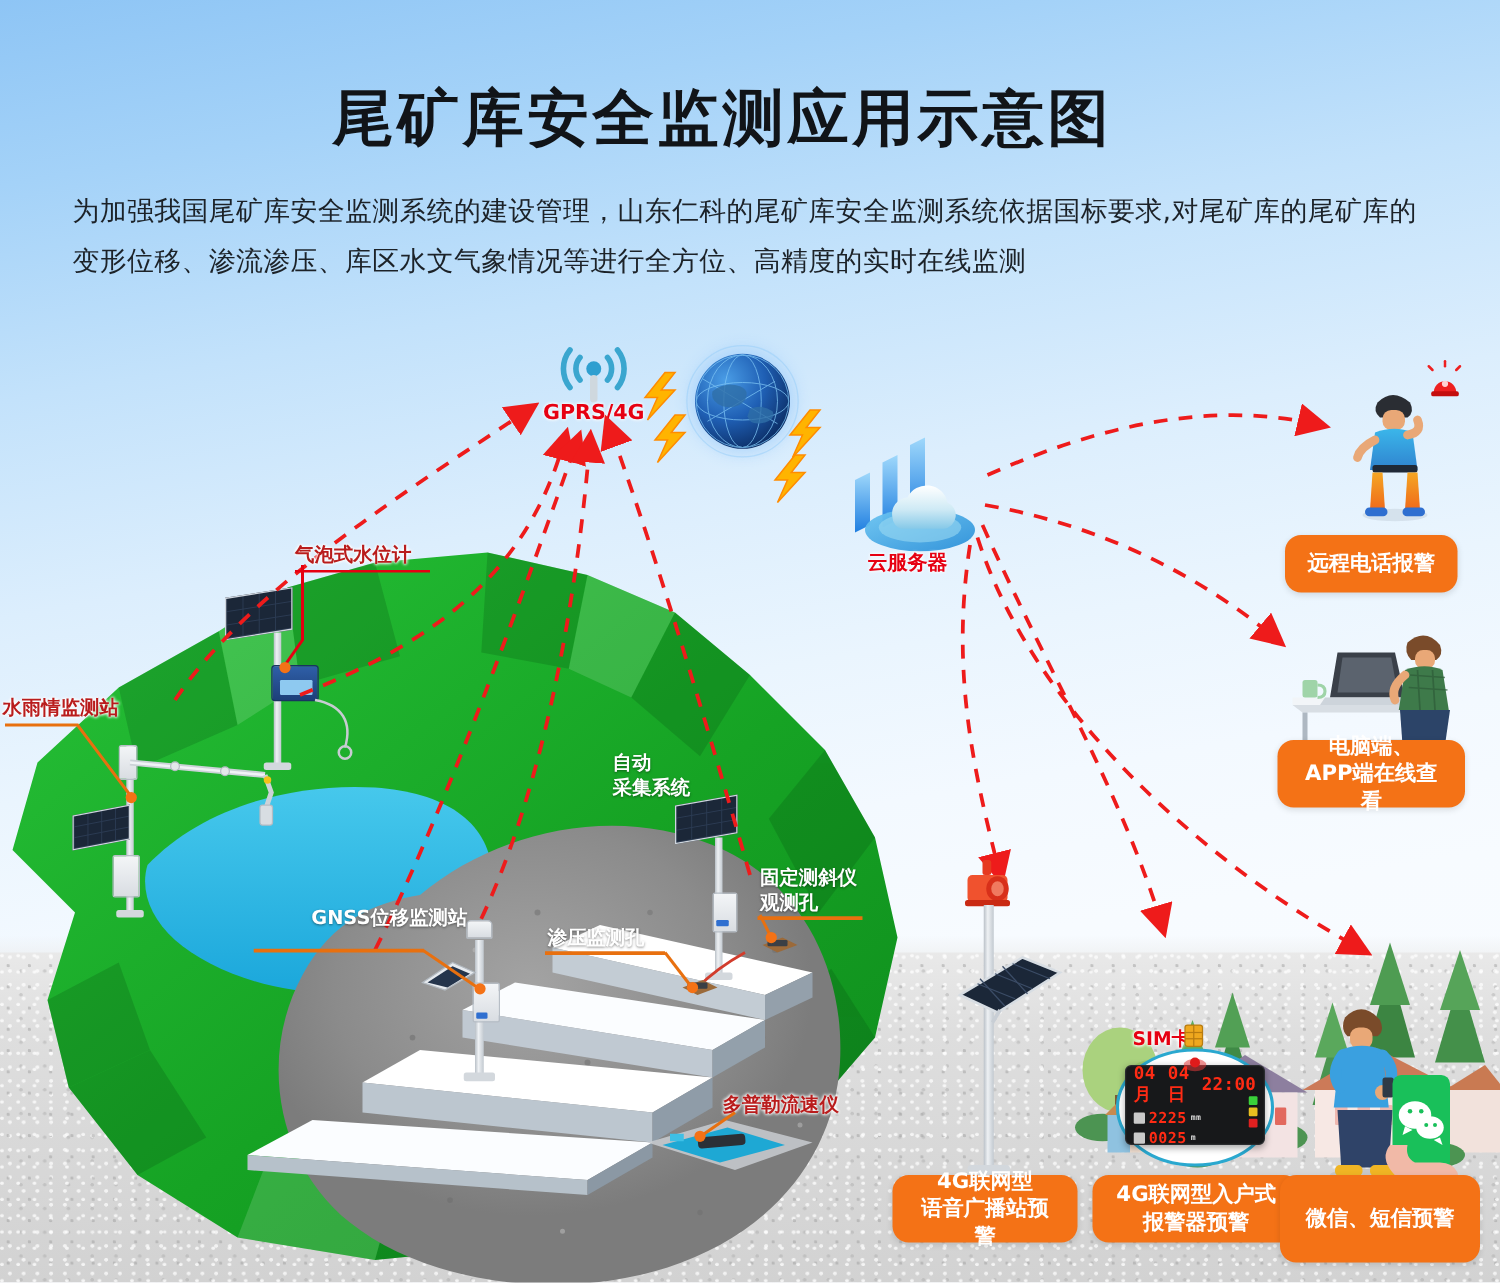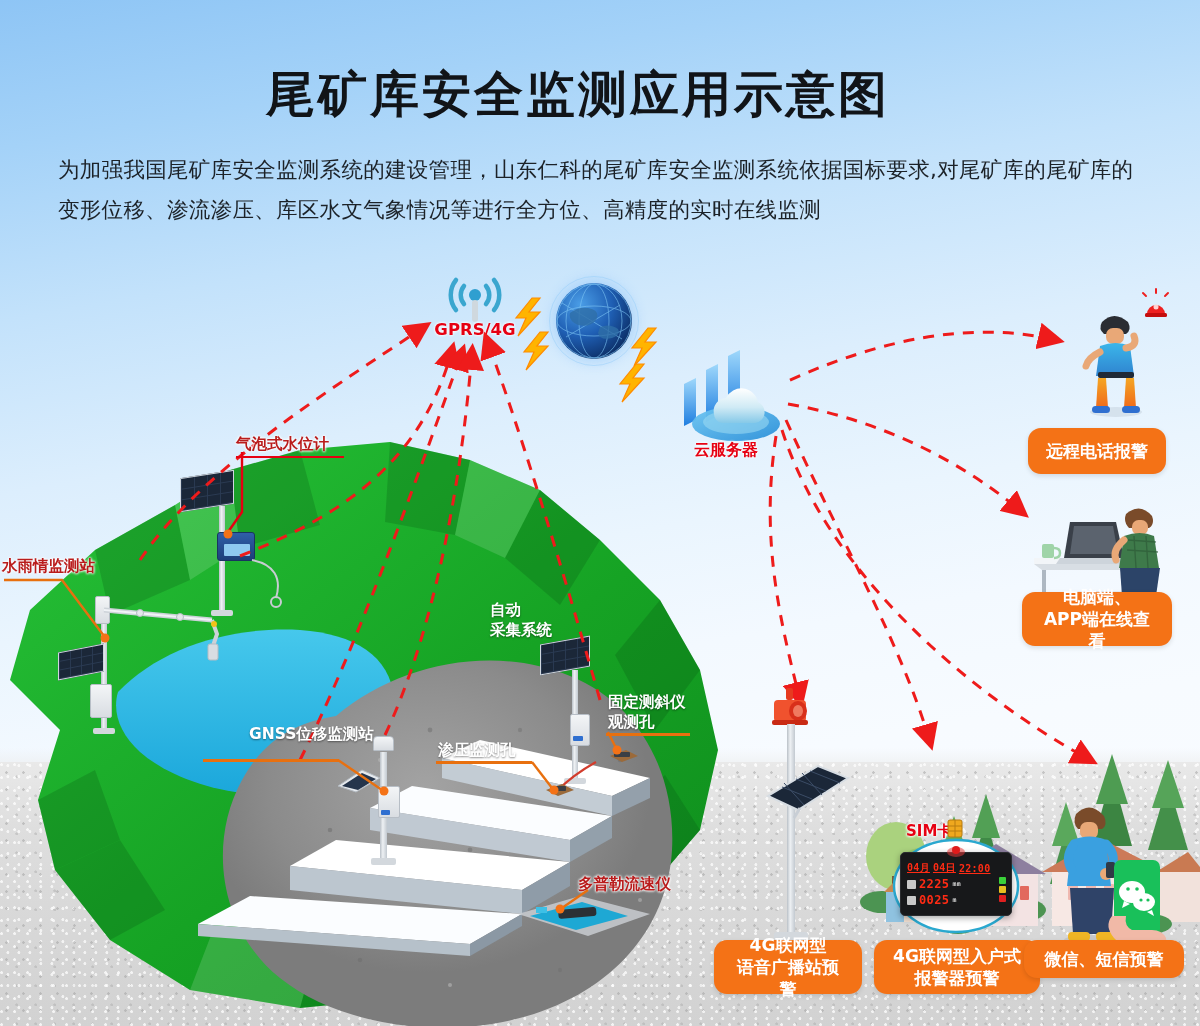--- a/index.html
+++ b/index.html
@@ -122,21 +122,21 @@
   }
   
   #led-display{
     position:absolute; left:900px; top:852px; width:112px; height:64px;
     background:#17181a; border-radius:5px; border:1px solid #2a2c2f;
     box-shadow:0 2px 6px rgba(0,0,0,.35);
     display:flex; flex-direction:column; justify-content:center; gap:2px; padding:4px 6px;
   }
   .led-row{ display:flex; align-items:center; gap:3px;
     font-family:"DejaVu Sans Mono","Liberation Mono",monospace; }
-  .led-r1{ color:#ff2b14; font-size:10px; letter-spacing:.3px; font-weight:bold;text-decoration:underline;}
+  .led-r1{ color:#ff2b14; font-size:14px; letter-spacing:.3px; font-weight:bold;}
   .led-r2,.led-r3{ color:#ff2b14; font-size:12px; font-weight:bold; letter-spacing:.4px;text-align:center;}
   .led-icn{ width:9px; height:9px; background:#c9c9c9; border-radius:1px; flex:0 0 auto;}
   .led-unit{ font-size:6.5px; color:#d8d8d8; }
   .led-bars{ position:absolute; right:5px; top:24px; display:flex; flex-direction:column; gap:2px;}
   .led-bar{ width:7px; height:7px; border-radius:1px; }
 
   
   .solar-panel{ position:absolute; background:#1b2738; border:1.5px solid #cfd6de;
     background-image: linear-gradient(90deg,#2a3a52 1px,transparent 1px),
                       linear-gradient(0deg,#2a3a52 1px,transparent 1px);
@@ -681,15 +681,15 @@
       <polygon points="46,50 48,56 41,52"></polygon>
     </g>
     <g fill="#19c05a">
       <circle cx="22" cy="29" r="1.8"></circle>
         <circle cx="31" cy="29" r="1.8"></circle>
       <circle cx="35" cy="40" r="1.6"></circle>
         <circle cx="42" cy="40" r="1.6"></circle>
     </g>
     <path d="M6 56 q-8 10 2 22 q8 10 24 10 l22 0 q8 -2 6 -10 q-4 -8 -14 -8 l-20 0 q-8 -4 -6 -14Z" fill="#f1b9a7"></path>
   </svg>
-  <div class="pill" style="left:1024px;top:940px;width:160px;height:38px;">微信、短信预警</div>
+  <div class="pill" style="left:1024px;top:940px;width:160px;height:70px;">微信、短信预警</div>
 
 </div>
 
 </body></html>

